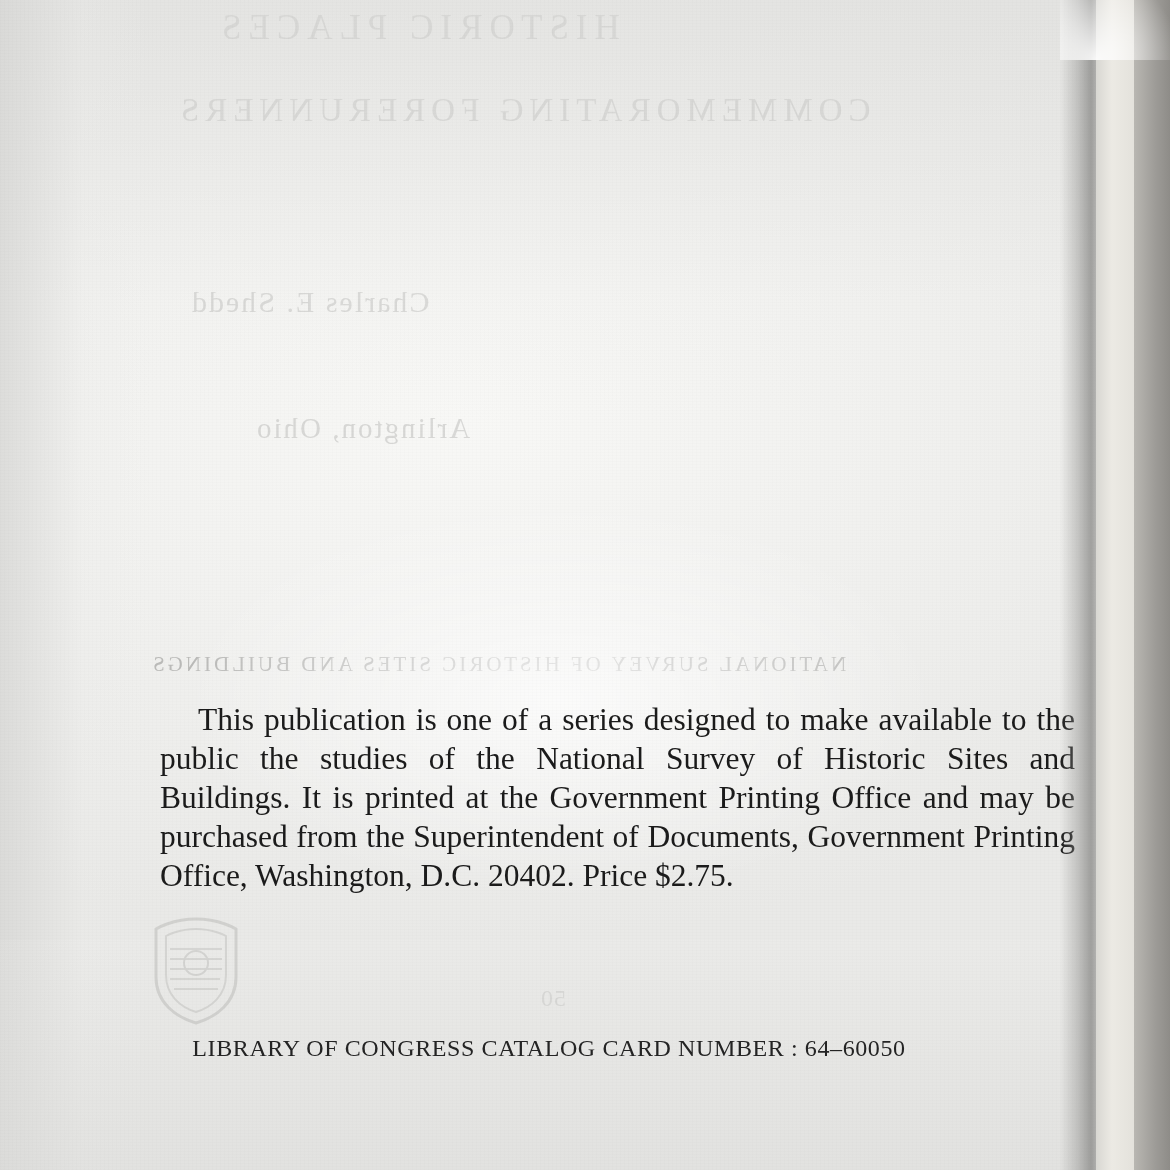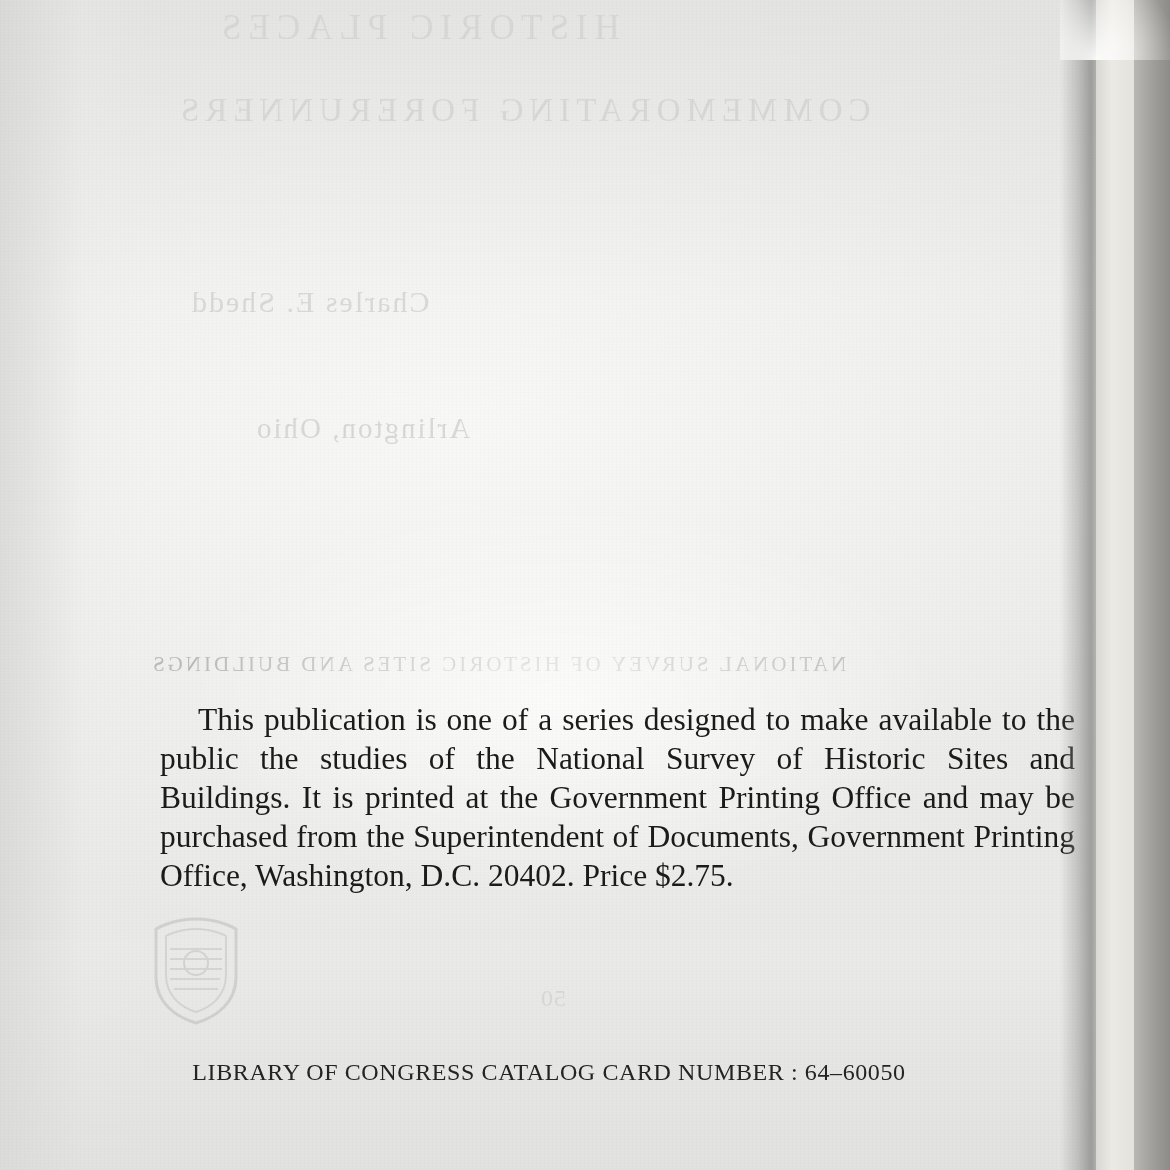--- a/index.html
+++ b/index.html
@@ -110,21 +110,20 @@
   .loc-line {
     position: absolute;
     left: 0;
     top: 1035px;
     width: 1098px;
     text-align: center;
     font-size: 24px;
     letter-spacing: 0.6px;
     color: #242424;
     font-family: "Liberation Serif", serif;
-    margin-top: 24px;
   }
 
   
   .seal {
     position: absolute;
     left: 150px;
     top: 915px;
     width: 92px;
     height: 112px;
     opacity: 0.30;

